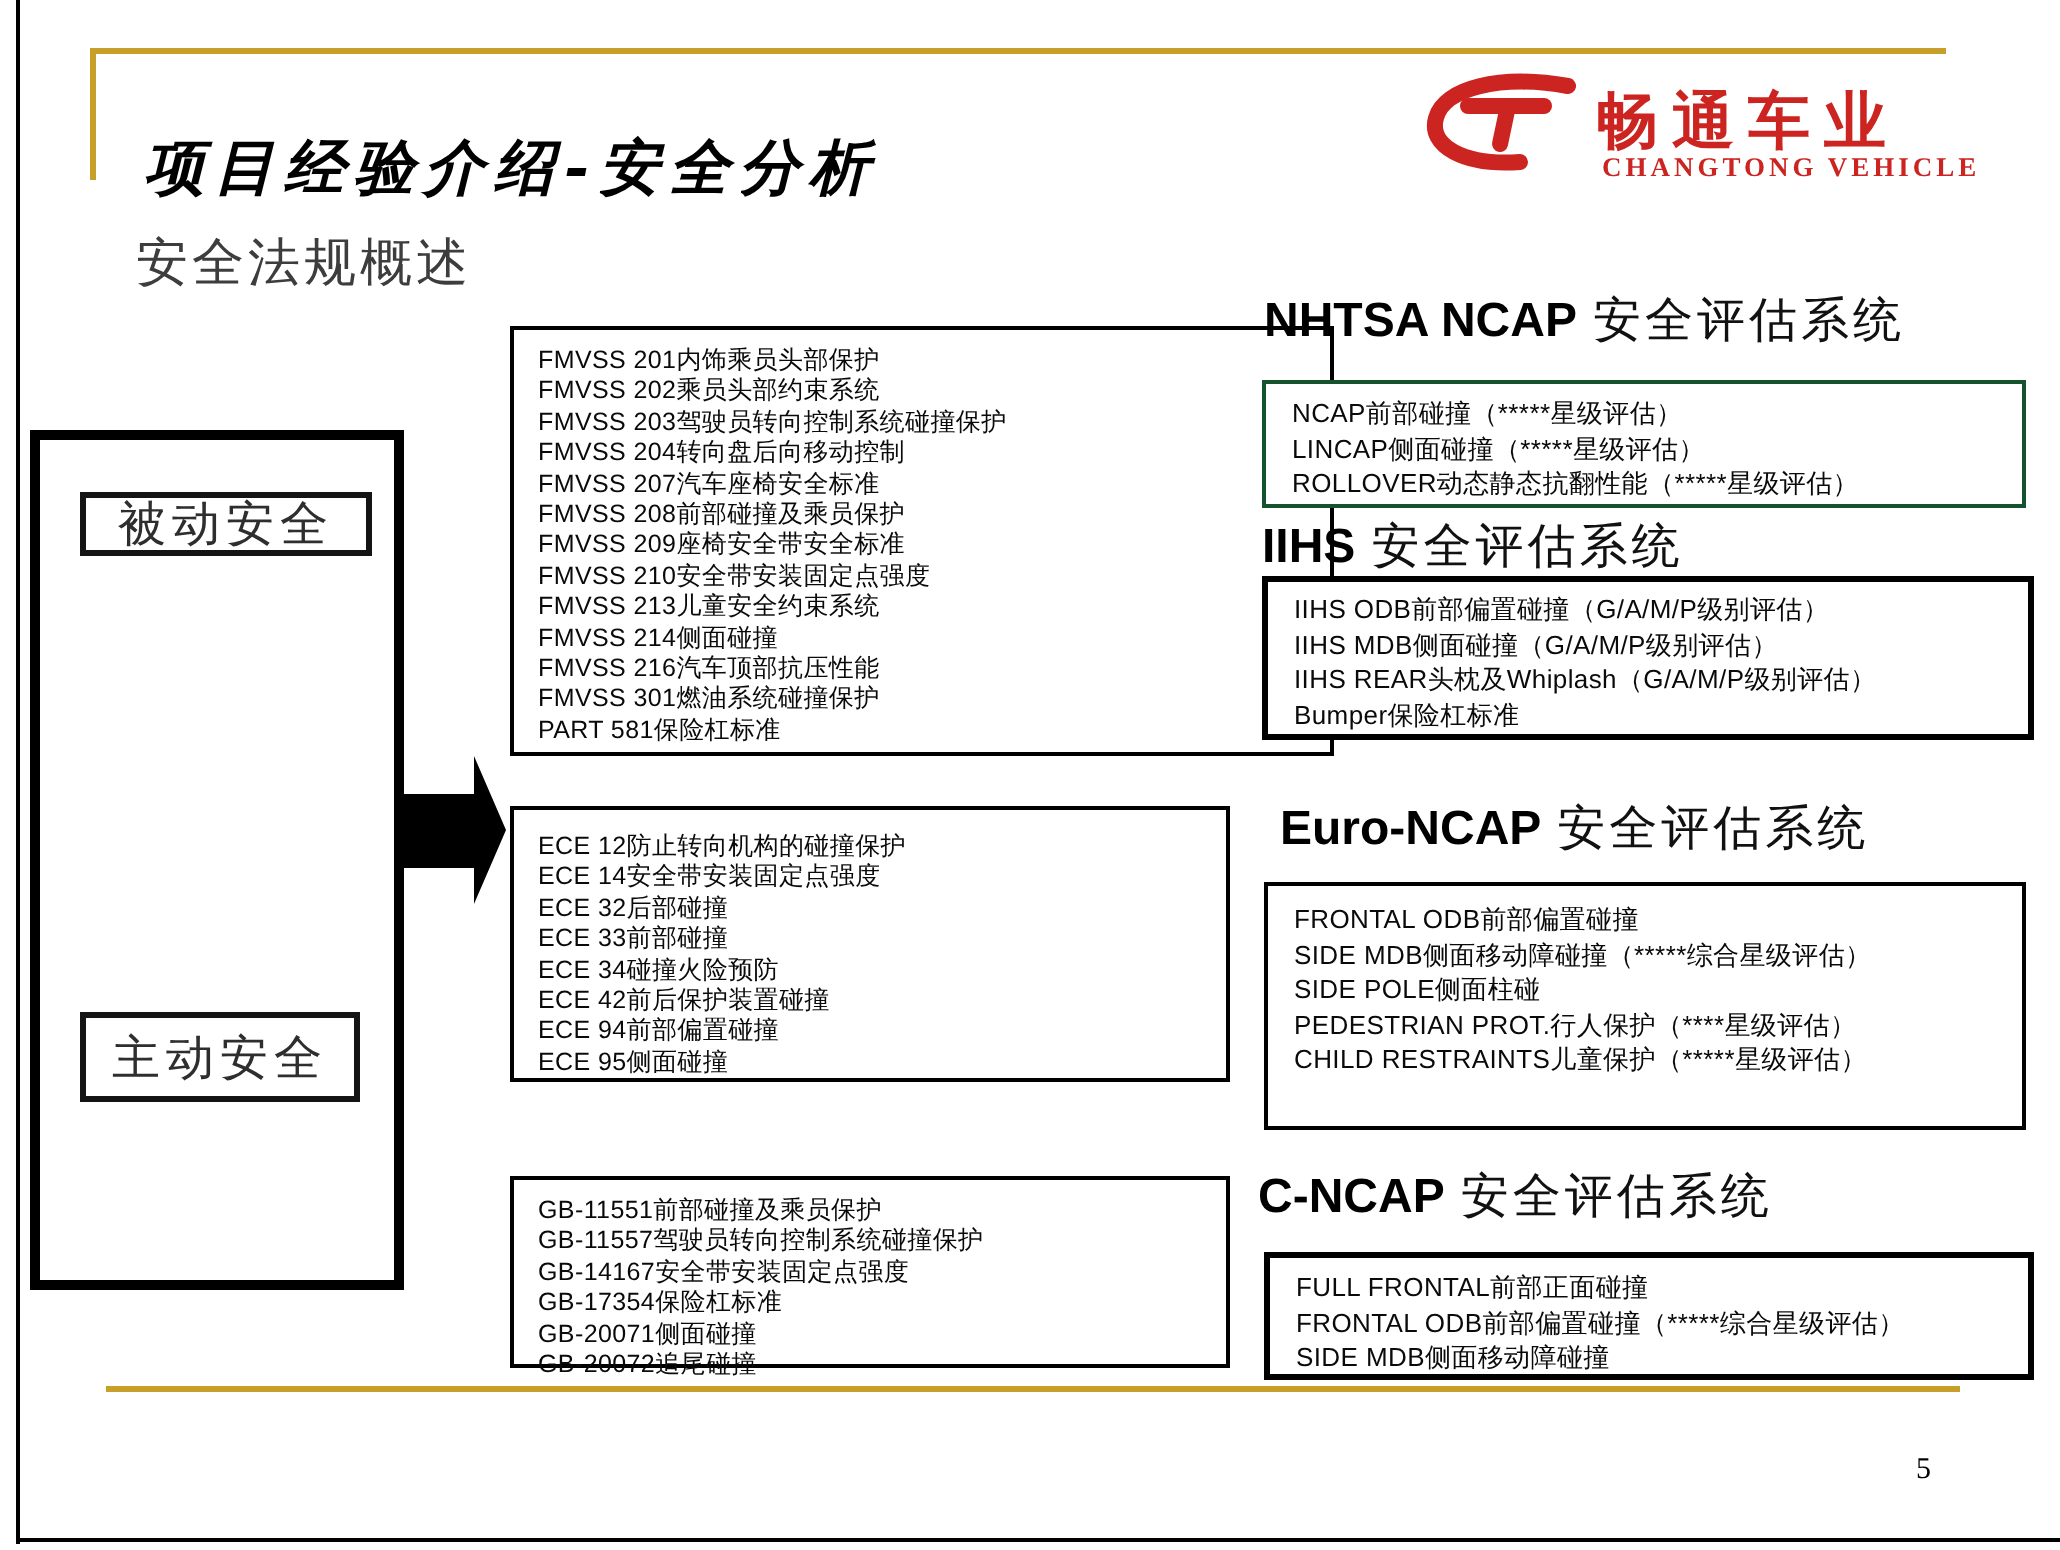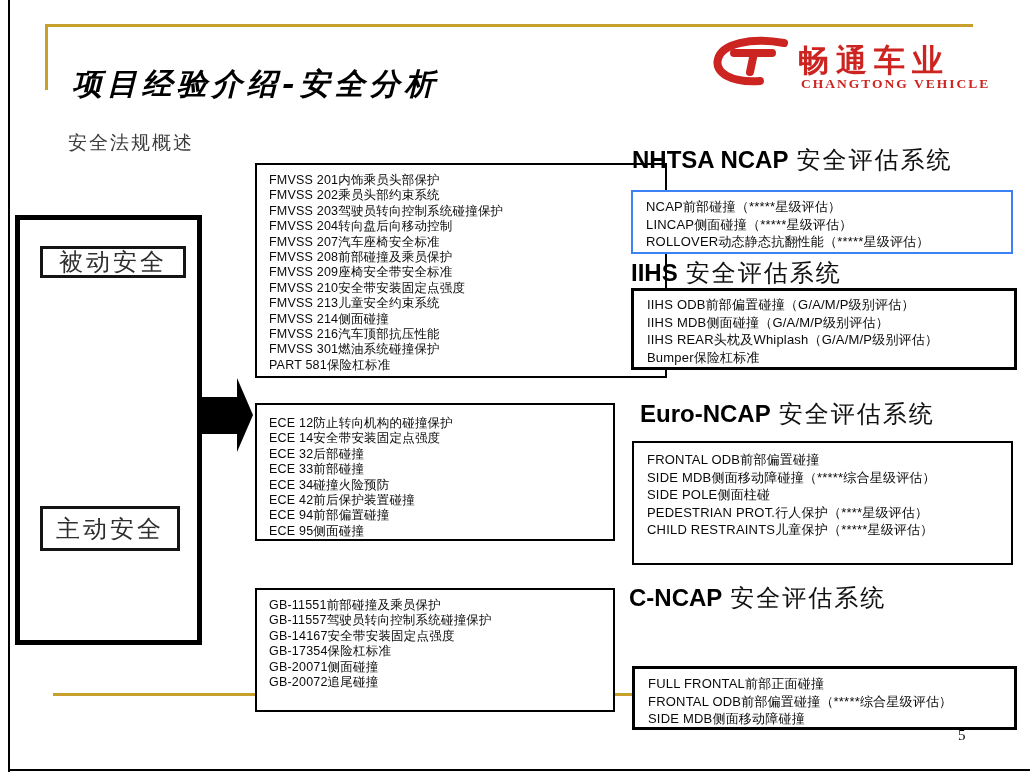--- a/index.html
+++ b/index.html
@@ -16,22 +16,22 @@
   .gold-top      { left:45px; top:24px;  width:928px; height:3px;   background:#C7A02C; }
   .gold-left     { left:45px; top:24px;  width:3px;   height:66px;  background:#C7A02C; }
   .gold-bottom   { left:53px; top:693px; width:927px; height:3px;   background:#C7A02C; }
 
   
   .title {
     left:72px; top:64px; font-family:"DejaVu Serif", serif;
     font-weight:bold; font-style:italic; font-size:30px; letter-spacing:5px; color:#000;
   }
   .subtitle {
-    left:68px; top:130px; font-family:"Liberation Serif", serif;
-    font-size:19px; color:#3d3d3d; letter-spacing:2px;
+    left:68px; top:114px; font-family:"Liberation Serif", serif;
+    font-size:26px; color:#3d3d3d; letter-spacing:2px;
   }
 
   
   .logo-cn {
     left:798px; top:40px; color:#CC2420; font-weight:bold;
     font-size:31px; letter-spacing:7px; font-family:"Liberation Sans", sans-serif;
   }
   .logo-en {
     left:801px; top:76px; color:#CC2420; font-size:13.5px; letter-spacing:2px;
     font-family:"Liberation Serif", serif; font-weight:bold;
@@ -47,39 +47,39 @@
   .passive-box { left:40px; top:246px; width:146px; height:32px; }
   .active-box  { left:40px; top:506px; width:140px; height:45px; }
 
   
   .reg-box {
     border:2px solid #000; background:#fff; padding:7px 4px 0 12px;
     font-size:12.5px; line-height:15.4px; color:#0a0a0a; letter-spacing:0.2px;
   }
   .reg-fmvss { left:255px; top:163px; width:412px; height:215px; padding-top:8px; }
   .reg-ece   { left:255px; top:403px; width:360px; height:138px; padding-top:11px; }
-  .reg-gb    { left:255px; top:588px; width:360px; height:124px; padding-top:8px; }
+  .reg-gb    { left:255px; top:588px; width:360px; height:96px; padding-top:8px; }
 
   
   .heading { font-size:24px; white-space:nowrap; }
   .heading .hen { font-weight:bold; font-family:"Liberation Sans", sans-serif; color:#000; }
   .heading .hcn { font-weight:normal; font-family:"Liberation Serif", serif; color:#111; margin-left:8px; letter-spacing:2px; }
   .h-nhtsa { left:632px; top:144px; }
   .h-iihs  { left:631px; top:257px; }
   .h-euro  { left:640px; top:398px; }
   .h-cncap { left:629px; top:582px; }
 
   .ncap-box {
     background:#fff; padding:6px 4px 0 13px;
     font-size:13px; line-height:17.5px; color:#0a0a0a; letter-spacing:0.2px;
   }
-  .b-nhtsa { left:631px; top:190px; width:382px; height:64px;  border:2px solid #3b82f6; }
+  .b-nhtsa { left:631px; top:190px; width:382px; height:64px;  border:2px solid #14532d; }
   .b-iihs  { left:631px; top:288px; width:386px; height:82px;  border:3px solid #000; padding-top:5px; }
   .b-euro  { left:632px; top:441px; width:381px; height:124px; border:2px solid #000; padding-top:8px; }
-  .b-cncap { left:632px; top:626px; width:385px; height:64px;  border:3px solid #000;margin-top:40px; }
+  .b-cncap { left:632px; top:626px; width:385px; height:64px;  border:3px solid #000; }
 
   .page-number { left:958px; top:727px; font-size:15px; font-family:"Liberation Serif", serif; color:#000; }
 </style>
 </head>
 <body>
 
 <div class="page">
 
   <div class="abs left-border"></div>
   <div class="abs bottom-border"></div>

